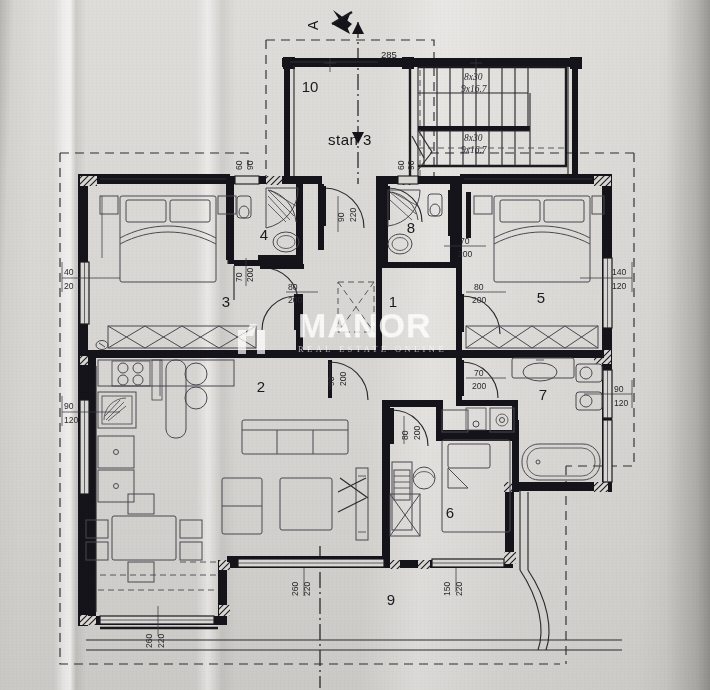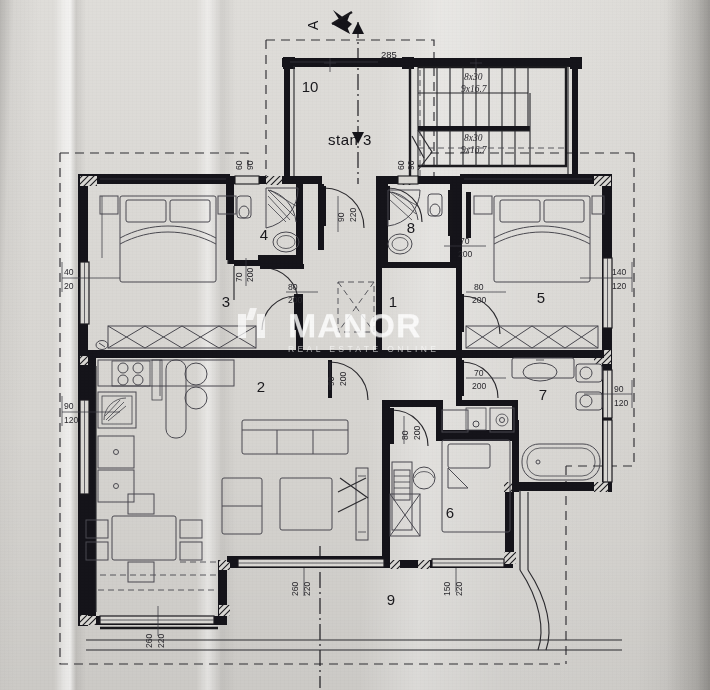--- a/index.html
+++ b/index.html
@@ -45,23 +45,23 @@
   .t-dim{font-family:"Liberation Sans",sans-serif;font-size:9.5px;fill:#232227;}
   .t-dim-s{font-family:"Liberation Sans",sans-serif;font-size:8.6px;fill:#2a292e;}
   .t-stan{font-family:"Liberation Sans",sans-serif;font-size:15px;fill:#141318;letter-spacing:.5px;}
   .t-stair{font-family:"Liberation Serif",serif;font-size:9.5px;fill:#2c2b30;font-style:italic;}
   .t-sec{font-family:"Liberation Sans",sans-serif;font-size:14px;fill:#141318;}
   
   #wm{position:absolute;left:238px;top:308px;width:240px;height:64px;pointer-events:none;}
   #wm .wmtext{font-family:"Liberation Sans",sans-serif;font-weight:bold;font-size:34px;
     color:rgba(255,255,255,.72);letter-spacing:1px;line-height:34px;
     text-shadow:0 1px 0 rgba(255,255,255,.35);}
-  #wm .wmsub{font-family:Liberation Sans, sans-serif;font-size:8.5px;letter-spacing:3.4px;
+  #wm .wmsub{font-family:Liberation Serif, serif;font-size:8.5px;letter-spacing:3.4px;
     color:rgba(255,255,255,.62);margin-top:2px;}
-  #wm .wmrow{display:flex;align-items:flex-start;gap:16px;}
+  #wm .wmrow{display:flex;align-items:flex-end;gap:26px;}
   #wm .wmmark{width:34px;height:30px;position:relative;flex:0 0 auto;}
   #wm .wmmark i{position:absolute;background:rgba(255,255,255,.72);display:block;}
 </style>
 </head>
 <body>
 
 <div id="sheet">
   <div id="paper"></div>
   <div id="crease"></div>
   <div id="crease2"></div>

